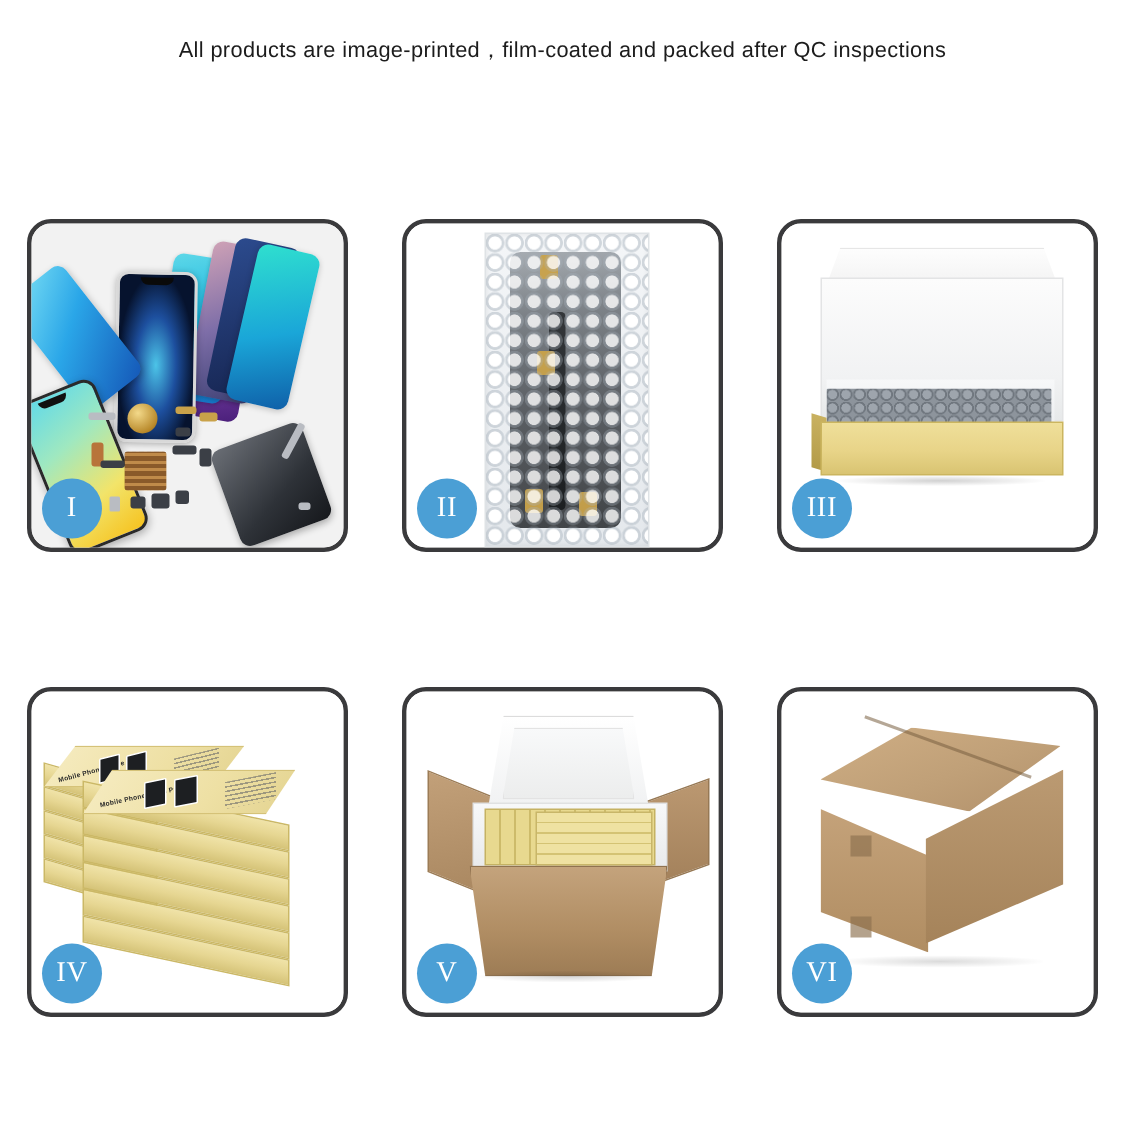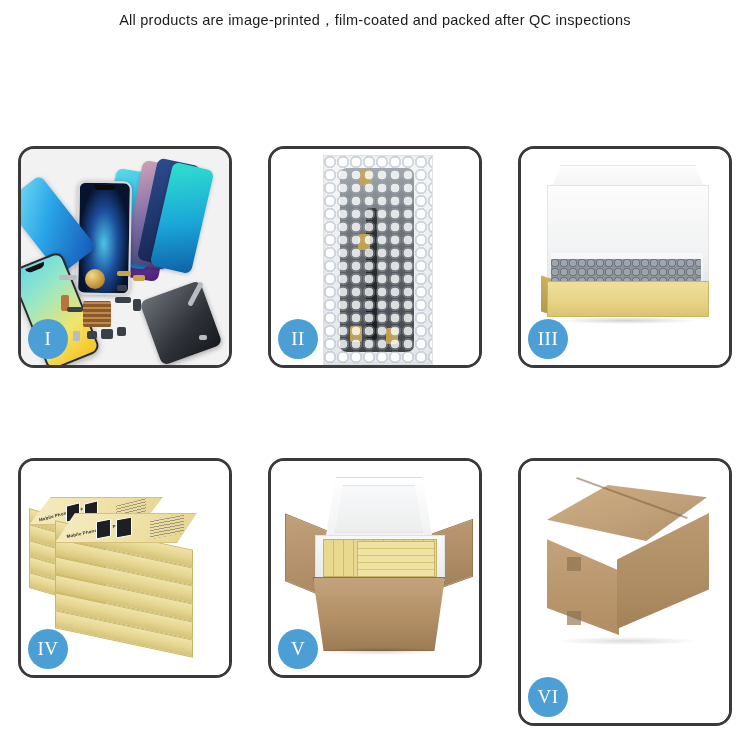--- a/index.html
+++ b/index.html
@@ -34,21 +34,21 @@
     padding-top: 42px;
     font-family: "Liberation Sans", sans-serif;
     font-size: 37px;
     font-weight: 700;
     letter-spacing: 2.2px;
     color: #101010;
     line-height: 40px;
     white-space: nowrap;
   }
   .subtitle {
-    margin: 2px;
+    margin: 16px;
     padding-top: 9px;
     font-family: "Liberation Sans", sans-serif;
     font-size: 14.5px;
     font-weight: 400;
     letter-spacing: 0.25px;
     color: #1c1c1c;
     line-height: 18px;
     white-space: nowrap;
   }
 
@@ -75,21 +75,21 @@
     left: 0; top: 0; right: 0; bottom: 0;
     border-radius: 13px;
     overflow: hidden;
   }
   
   .p1 { left: 18px;  top: 11px; }
   .p2 { left: 268px; top: 11px; }
   .p3 { left: 518px; top: 11px; }
   .p4 { left: 18px;  top: 323px; height: 220px; }
   .p5 { left: 268px; top: 323px; height: 220px; }
-  .p6 { left: 518px; top: 323px; height: 268px; }
+  .p6 { left: 518px; top: 323px; height: 220px; }
 
   
   .badge {
     position: absolute;
     left: 7px;
     bottom: 6px;
     width: 40px;
     height: 40px;
     border-radius: 50%;
     background: #4b9fd5;

